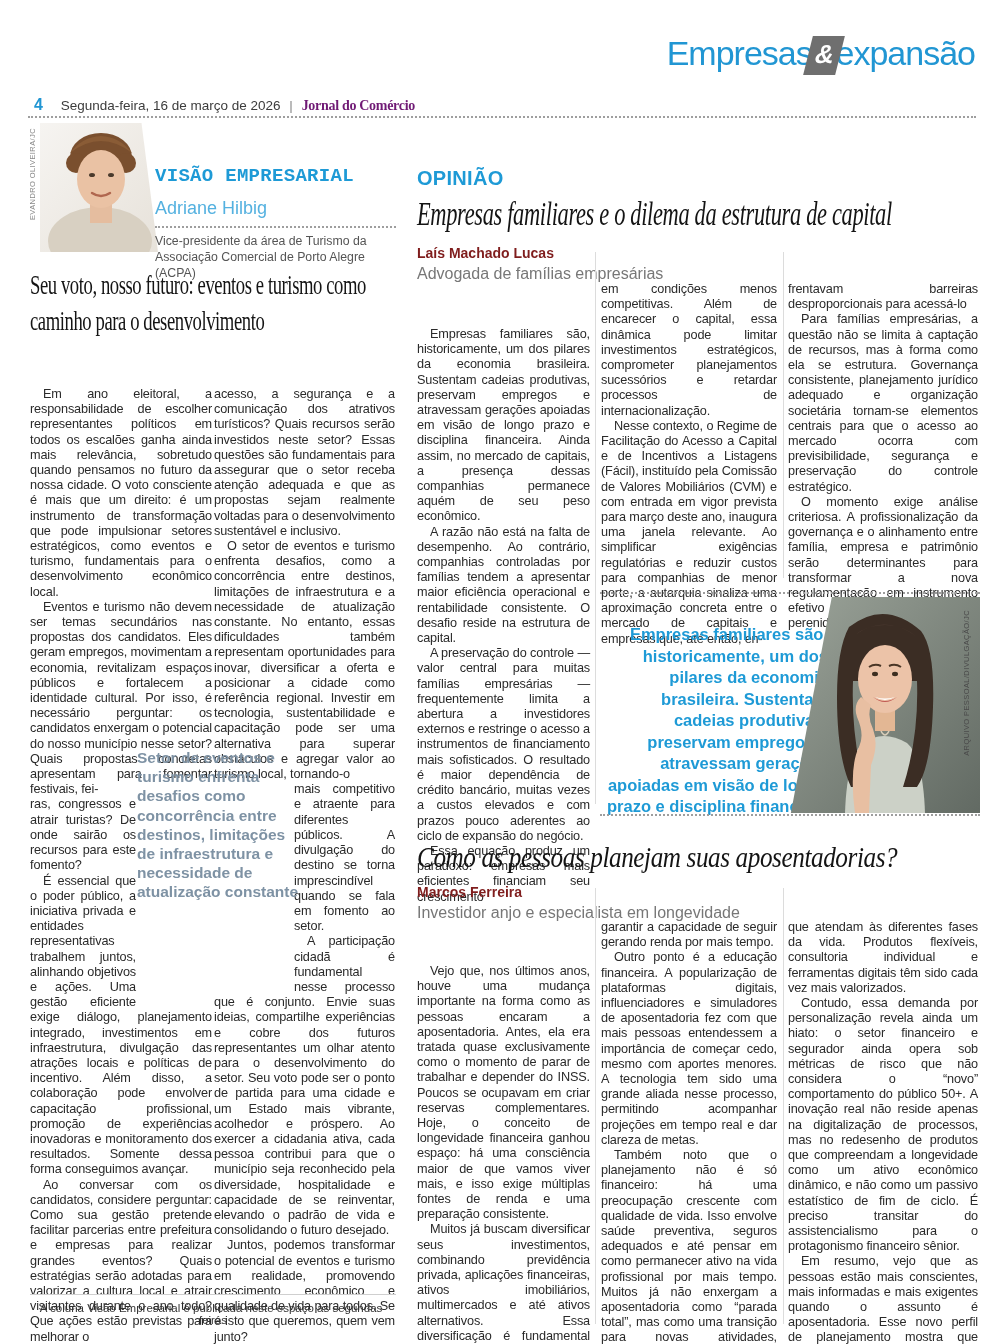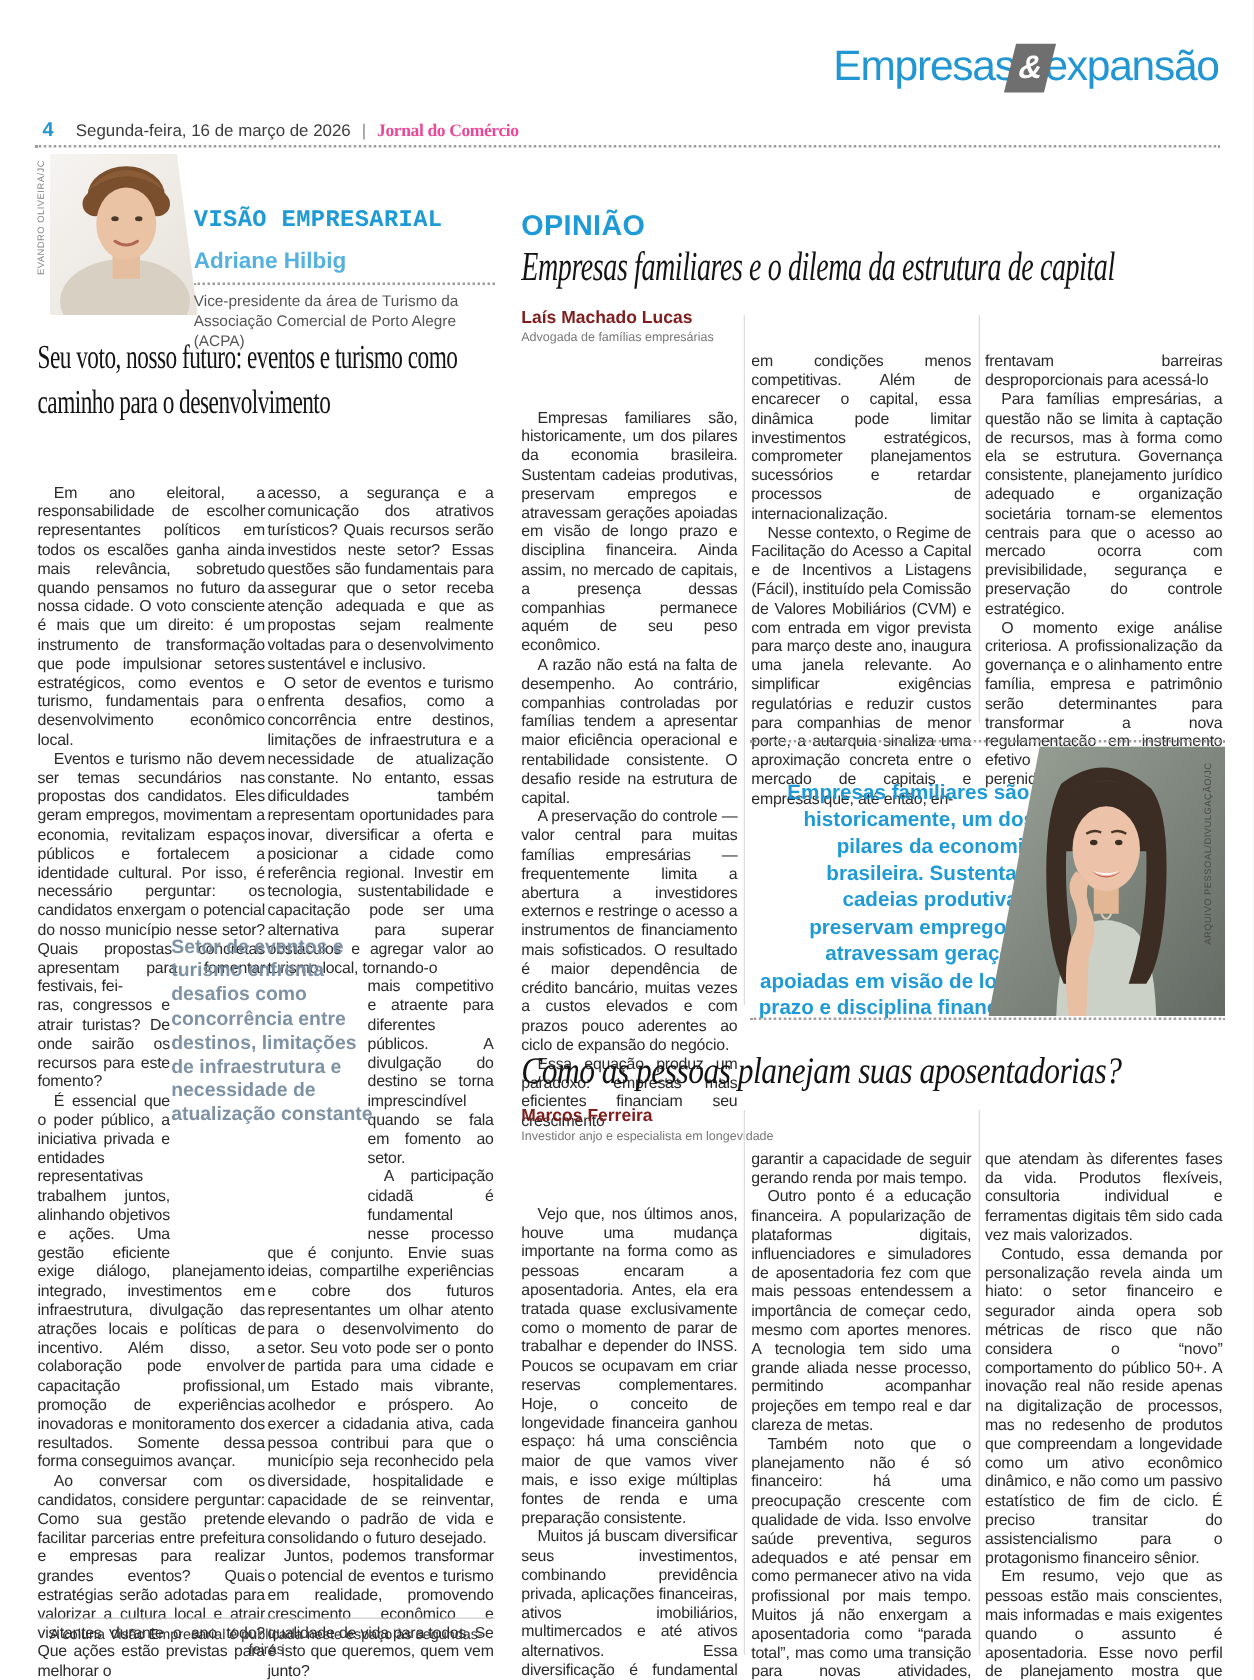--- a/index.html
+++ b/index.html
@@ -7,45 +7,45 @@
         font-family:"Liberation Sans",sans-serif;color:#2a2a2a;}
   .abs{position:absolute;}
 
   
   .brand{position:absolute;top:34px;right:28px;font-size:34px;letter-spacing:-1px;color:#2196d3;white-space:nowrap;}
   .amp-box{display:inline-block;background:#6f6f6f;color:#fff;font-weight:bold;font-size:26px;
            padding:3px 7px 5px 7px;transform:skewX(-14deg);margin:0 -4px;position:relative;top:-2px;z-index:2;}
   .dotted{border-top:2px dotted #9e9e9e;height:0;}
   .dateline{position:absolute;top:96px;left:34px;font-size:13.5px;color:#3c3c3c;white-space:nowrap;}
   .pagenum{color:#2196d3;font-weight:bold;font-size:16px;margin-right:14px;}
-  .masthead{font-family:"Liberation Serif",serif;font-weight:bold;font-size:14px;color:#ec4899;letter-spacing:-0.3px;}
+  .masthead{font-family:"Liberation Serif",serif;font-weight:bold;font-size:14px;color:#701a75;letter-spacing:-0.3px;}
 
   
   .photo1{position:absolute;left:40px;top:123px;width:118px;height:129px;
           clip-path:polygon(0 0,86% 0,100% 100%,0 100%);}
   .vcredit{position:absolute;font-size:7.5px;color:#888;writing-mode:vertical-rl;
            transform:rotate(180deg);letter-spacing:0.4px;white-space:nowrap;}
   .sec-label{font-weight:bold;color:#1e9ad6;letter-spacing:0.3px;}
   .va-label{position:absolute;left:155px;top:165px;font-size:19px;font-family:Liberation Mono, monospace;}
-  .va-author{position:absolute;left:155px;top:198px;font-size:18px;font-weight:bold;color:#54b1e0;}
+  .va-author{position:absolute;left:155px;top:198px;font-size:18px;font-weight:normal;color:#54b1e0;}
   .va-rule{position:absolute;left:155px;top:226px;width:241px;}
   .va-title{position:absolute;left:155px;top:233px;width:250px;font-size:12.3px;color:#555;line-height:16px;}
 
   
   .headline-serif{font-family:"Liberation Serif",serif;color:#141414;transform-origin:left top;}
   .va-headline{position:absolute;left:30px;top:267px;width:540px;font-size:27px;line-height:36px;
                letter-spacing:-0.6px;transform:scaleX(0.69);}
-  .op-label{position:absolute;left:417px;top:167px;font-size:23px;}
+  .op-label{position:absolute;left:417px;top:167px;font-size:20px;}
   .op-headline1{position:absolute;left:417px;top:194px;width:840px;font-size:33px;font-style:italic;
                 line-height:40px;letter-spacing:-0.5px;transform:scaleX(0.68);white-space:nowrap;}
   .op-headline2{position:absolute;left:417px;top:838px;width:640px;font-size:30px;font-style:italic;
                 line-height:38px;letter-spacing:-0.5px;transform:scaleX(0.84);white-space:nowrap;}
 
   .byline-name{font-size:14px;font-weight:bold;color:#7f1d1d;}
-  .byline-role{font-size:10px;color:#777;}
+  .byline-role{font-size:16px;color:#777;}
 
   
   .bodytext{font-size:12.7px;line-height:15.2px;letter-spacing:-0.15px;color:#2a2a2a;margin-top:36px;}
   .bodytext p{margin:0;text-align:justify;text-indent:13px;}
   .bodytext p.cont{text-indent:0;}
   .va-col1{position:absolute;left:30px;top:351px;width:182px;}
   .va-col2{position:absolute;left:214px;top:351px;width:181px;}
   .cut-r{float:right;width:76px;height:212px;}
   .cut-l{float:left;width:80px;height:212px;}
 

